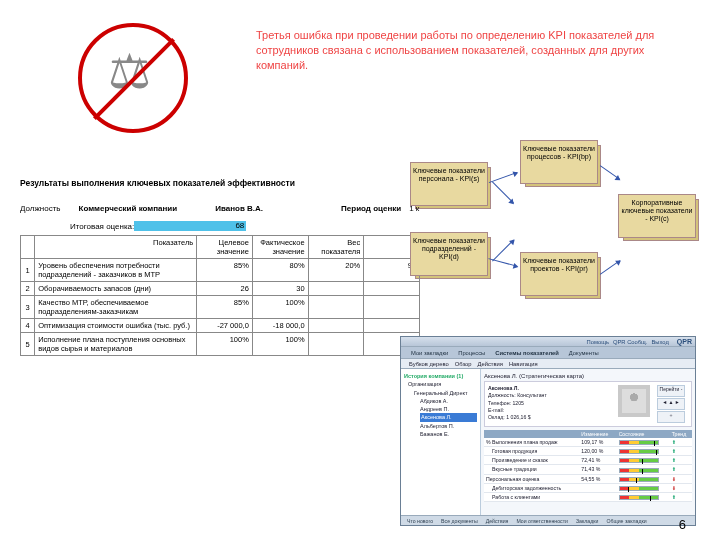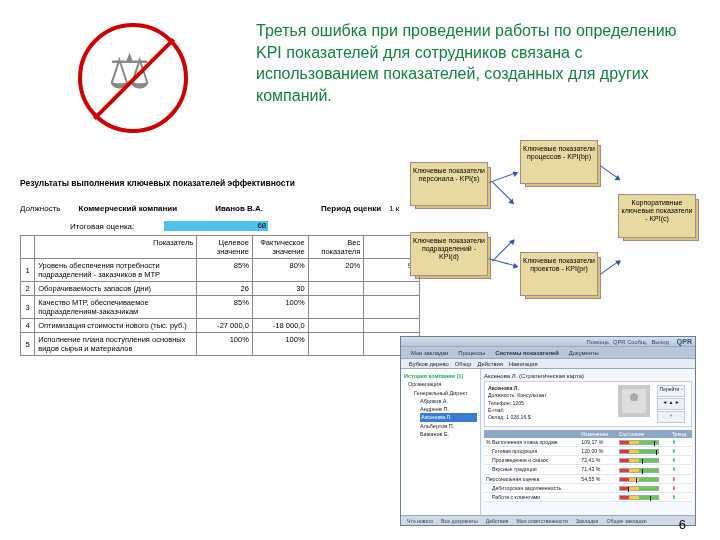--- a/index.html
+++ b/index.html
@@ -1,27 +1,27 @@
 <!DOCTYPE html>
 <html><head>
 <meta charset="utf-8">
 <style>
 *{box-sizing:border-box;margin:0;padding:0;font-family:Arial,sans-serif}
 body{width:720px;height:540px;background:#fff;position:relative;overflow:hidden}
 .noscale{position:absolute;top:15px;left:70px;width:135px;height:125px}
 .noscale .circ{position:absolute;top:8px;left:8px;width:110px;height:110px;border:4px solid #c00;border-radius:50%}
 .noscale .bar{position:absolute;top:62px;left:8px;width:112px;height:4px;background:#c00;transform:rotate(-45deg);transform-origin:center}
 .noscale .scale{position:absolute;top:28px;left:38px;font-size:48px;color:#888}
-.txt{position:absolute;top:20px;left:256px;width:440px;font-size:16px;line-height:1.35;color:#15803d}
+.txt{position:absolute;top:28px;left:256px;width:440px;font-size:11px;line-height:1.35;color:#ef4444}
 .report{position:absolute;top:168px;left:20px;width:410px;font-size:8px;color:#000}
 .rtitle{font-size:8.5px;font-weight:bold;margin:10px 0 16px}
 .rhdr{display:flex;gap:8px;margin-bottom:8px}
 .rhdr .lbl{font-weight:normal}
 .final{display:flex;align-items:center;margin:4px 0 4px 50px}
-.final .bar2{display:inline-block;width:104px;height:10px;background:#4fc1e9;margin-left:30px;text-align:right;padding-right:2px;font-size:8px;color:#000}
+.final .bar2{display:inline-block;width:112px;height:10px;background:#4fc1e9;text-align:right;padding-right:2px;font-size:8px;color:#000}
 table.kpi{border-collapse:collapse;width:400px;margin-top:2px}
 table.kpi td,table.kpi th{border:1px solid #888;padding:2px 3px;font-size:7.5px;vertical-align:top}
 table.kpi th{font-weight:normal;text-align:right}
 table.kpi .idx{width:14px;text-align:center;vertical-align:middle}
 table.kpi .name{width:160px}
 table.kpi .v{text-align:right;width:55px}
 .diagram{position:absolute;top:122px;left:400px;width:300px;height:200px}
 .dbox{position:absolute;width:78px;height:44px;background:#e8d9a0;border:1px solid #a88;font-size:7px;text-align:center;padding:4px 2px;line-height:1.15}
 .dbox:after{content:"";position:absolute;top:4px;left:4px;right:-4px;bottom:-4px;background:#d4c37a;z-index:-1;border:1px solid #a88}
 .arrw{position:absolute;border-top:1px solid #35a;width:40px}
@@ -62,21 +62,21 @@
 </div>
 
 <p class="txt">Третья ошибка при проведении работы по определению KPI показателей для сотрудников связана с использованием показателей, созданных для других компаний.</p>
 
 <div class="report">
   <div class="rtitle">Результаты выполнения ключевых показателей эффективности</div>
   <div class="rhdr">
     <span class="lbl">Должность</span>
     <span style="margin-left:10px;font-weight:bold">Коммерческий компании</span>
     <span style="margin-left:30px;font-weight:bold">Иванов В.А.</span>
-    <span style="margin-left:50px;font-weight:bold">Период оценки</span>
+    <span style="margin-left:70px;font-weight:bold">Период оценки</span>
     <span>1 к</span>
   </div>
   <div class="final">
     <span>Итоговая оценка:</span>
     <span class="bar2">68</span>
   </div>
   <table class="kpi">
     <tbody>
         <tr>
       <th></th>
@@ -105,21 +105,21 @@
     <tr>
           <td class="idx">3</td>
           <td class="name">Качество МТР, обеспечиваемое подразделениям-заказчикам</td>
           <td class="v">85%</td>
           <td class="v">100%</td>
           <td class="v"></td>
           <td class="v"></td>
         </tr>
     <tr>
           <td class="idx">4</td>
-          <td class="name">Оптимизация стоимости нового (тыс. руб.)</td>
+          <td class="name">Оптимизация стоимости ошибка (тыс. руб.)</td>
           <td class="v">-27 000,0</td>
           <td class="v">-18 000,0</td>
           <td class="v"></td>
           <td class="v"></td>
         </tr>
     <tr>
           <td class="idx">5</td>
           <td class="name">Исполнение плана поступления основных видов сырья и материалов</td>
           <td class="v">100%</td>
           <td class="v">100%</td>

